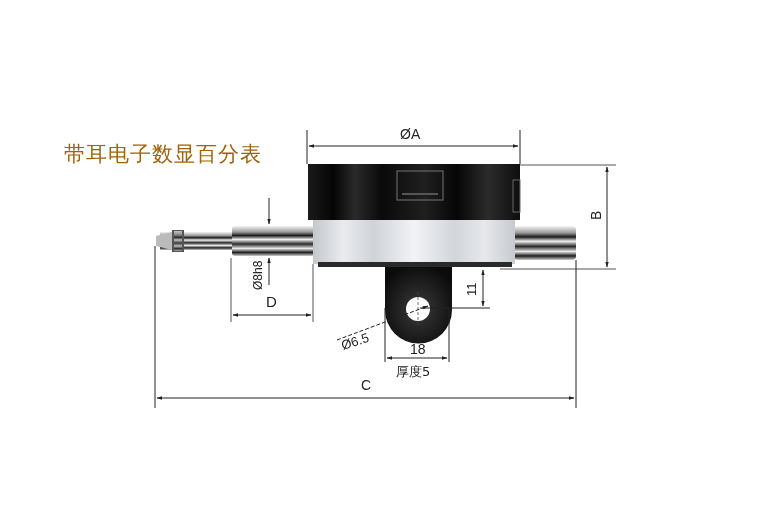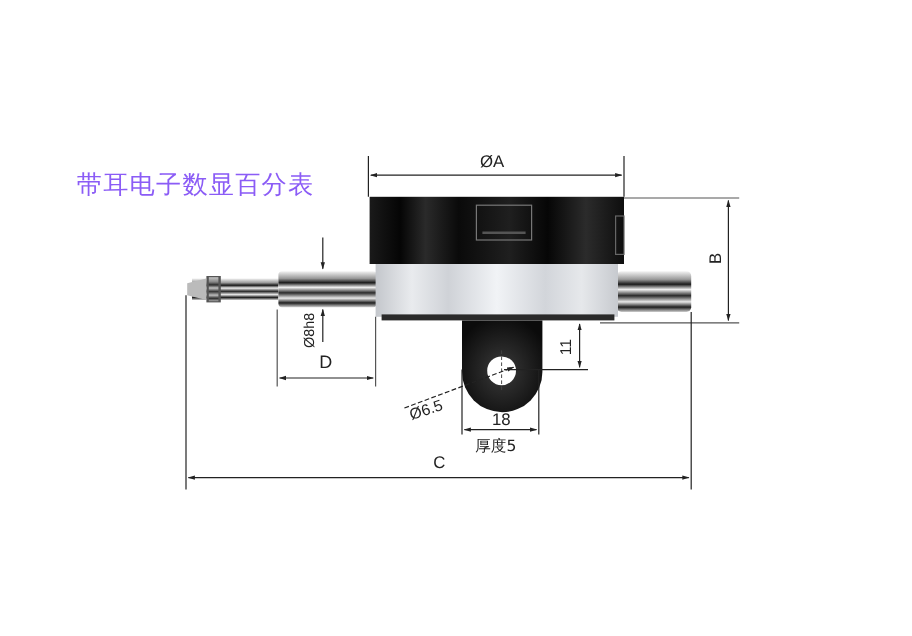--- a/index.html
+++ b/index.html
@@ -1,17 +1,17 @@
 <!DOCTYPE html>
 <html><head>
   <meta charset="utf-8">
   <style>
     html, body { margin: 0; padding: 0; background: #ffffff; }
     body { width: 760px; height: 530px; position: relative; overflow: hidden; font-family: "Liberation Sans", "DejaVu Sans", sans-serif; }
-    .title { position: absolute; left: 64px; top: 140px; font-size: 21px; color: #8b5cf6; letter-spacing: 1px; font-family: "DejaVu Sans", sans-serif; }
+    .title { position: absolute; left: 64px; top: 140px; font-size: 21px; color: #a16207; letter-spacing: 1px; font-family: "DejaVu Sans", sans-serif; }
     svg.drawing { position: absolute; left: 0; top: 0; }
     .lbl { font-family: "Liberation Sans", "DejaVu Sans", sans-serif; fill: #222; }
     .lbl-cn { font-family: "DejaVu Sans", sans-serif; fill: #222; }
   </style>
 </head>
 <body>
 
 <div class="title">带耳电子数显百分表</div>
 
 <svg class="drawing" width="760" height="530" viewBox="0 0 760 530">

